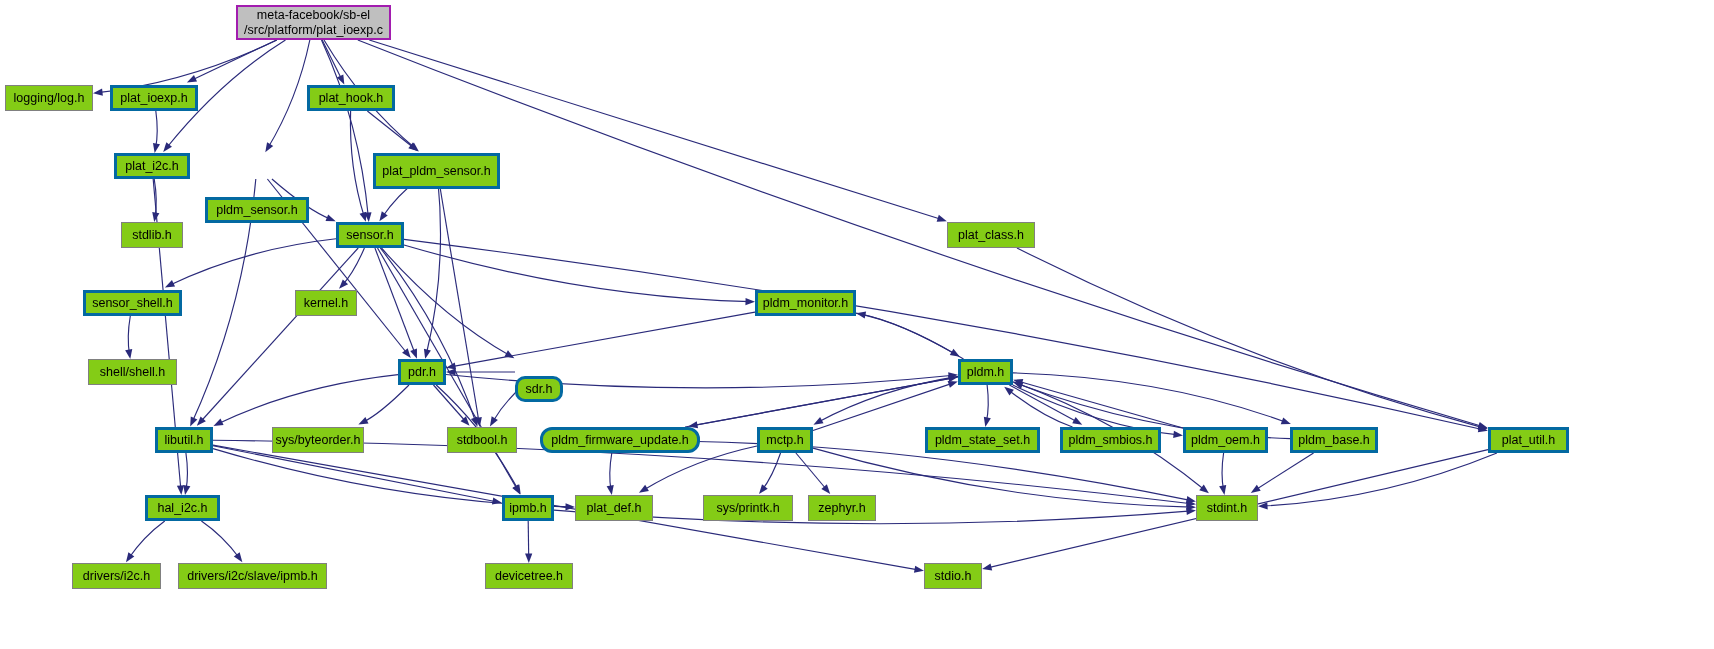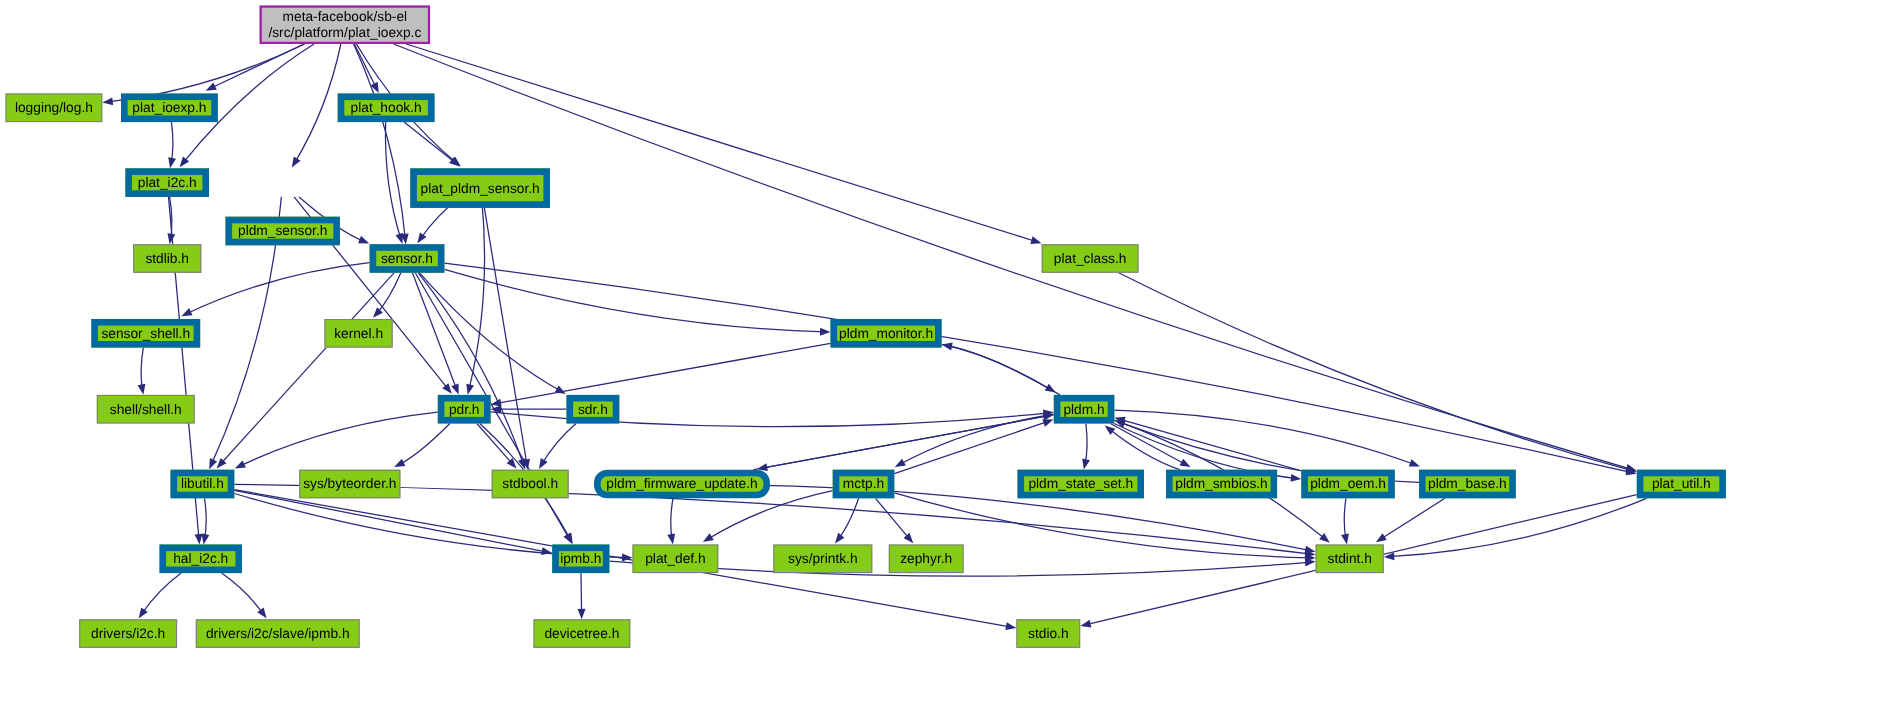--- a/index.html
+++ b/index.html
@@ -33,21 +33,21 @@
     text-align: center;
     white-space: pre;
     line-height: 1.18;
     color: #000000;
     font-size: 12.5px;
     background: #84cc16;
     border: 1px solid #808080;
     z-index: 5;
   }
   .node.solid {
-    border: 6px solid #0369a1;
+    border: 3px solid #0369a1;
   }
   .node.root {
     background: #bfbfbf;
     border: 2px solid #a21caf;
   }
   .edge-path {
     fill: none;
     stroke: #2a2a7a;
     stroke-width: 1.15;
   }
@@ -215,21 +215,21 @@
     <div class="node solid" style="left: 205px; top: 153px; width: 104px; height: 26px; margin-top: 44px;">pldm_sensor.h</div>
     <div class="node solid" style="left: 373px; top: 153px; width: 127px; height: 36px;">plat_pldm_sensor.h</div>
     <div class="node " style="left: 121px; top: 222px; width: 62px; height: 26px;">stdlib.h</div>
     <div class="node solid" style="left: 336px; top: 222px; width: 68px; height: 26px;">sensor.h</div>
     <div class="node " style="left: 947px; top: 222px; width: 88px; height: 26px;">plat_class.h</div>
     <div class="node solid" style="left: 83px; top: 290px; width: 99px; height: 26px;">sensor_shell.h</div>
     <div class="node " style="left: 295px; top: 290px; width: 62px; height: 26px;">kernel.h</div>
     <div class="node solid" style="left: 755px; top: 290px; width: 101px; height: 26px;">pldm_monitor.h</div>
     <div class="node " style="left: 88px; top: 359px; width: 89px; height: 26px;">shell/shell.h</div>
     <div class="node solid" style="left: 398px; top: 359px; width: 48px; height: 26px;">pdr.h</div>
-    <div class="node solid" style="left: 515px; top: 359px; width: 48px; height: 26px;">sdr.h</div>
+    <div class="node solid" style="left: 515px; top: 376px; width: 48px; height: 26px; border-radius: 10px;">sdr.h</div>
     <div class="node solid" style="left: 958px; top: 359px; width: 55px; height: 26px;">pldm.h</div>
     <div class="node solid" style="left: 155px; top: 427px; width: 58px; height: 26px;">libutil.h</div>
     <div class="node " style="left: 272px; top: 427px; width: 92px; height: 26px; text-align: center;">sys/byteorder.h</div>
     <div class="node " style="left: 447px; top: 427px; width: 70px; height: 26px;">stdbool.h</div>
     <div class="node solid" style="left: 540px; top: 427px; width: 160px; height: 26px; border-radius: 12px;">pldm_firmware_update.h</div>
     <div class="node solid" style="left: 757px; top: 427px; width: 56px; height: 26px;">mctp.h</div>
     <div class="node solid" style="left: 925px; top: 427px; width: 115px; height: 26px;">pldm_state_set.h</div>
     <div class="node solid" style="left: 1060px; top: 427px; width: 101px; height: 26px;">pldm_smbios.h</div>
     <div class="node solid" style="left: 1183px; top: 427px; width: 85px; height: 26px;">pldm_oem.h</div>
     <div class="node solid" style="left: 1290px; top: 427px; width: 88px; height: 26px;">pldm_base.h</div>

